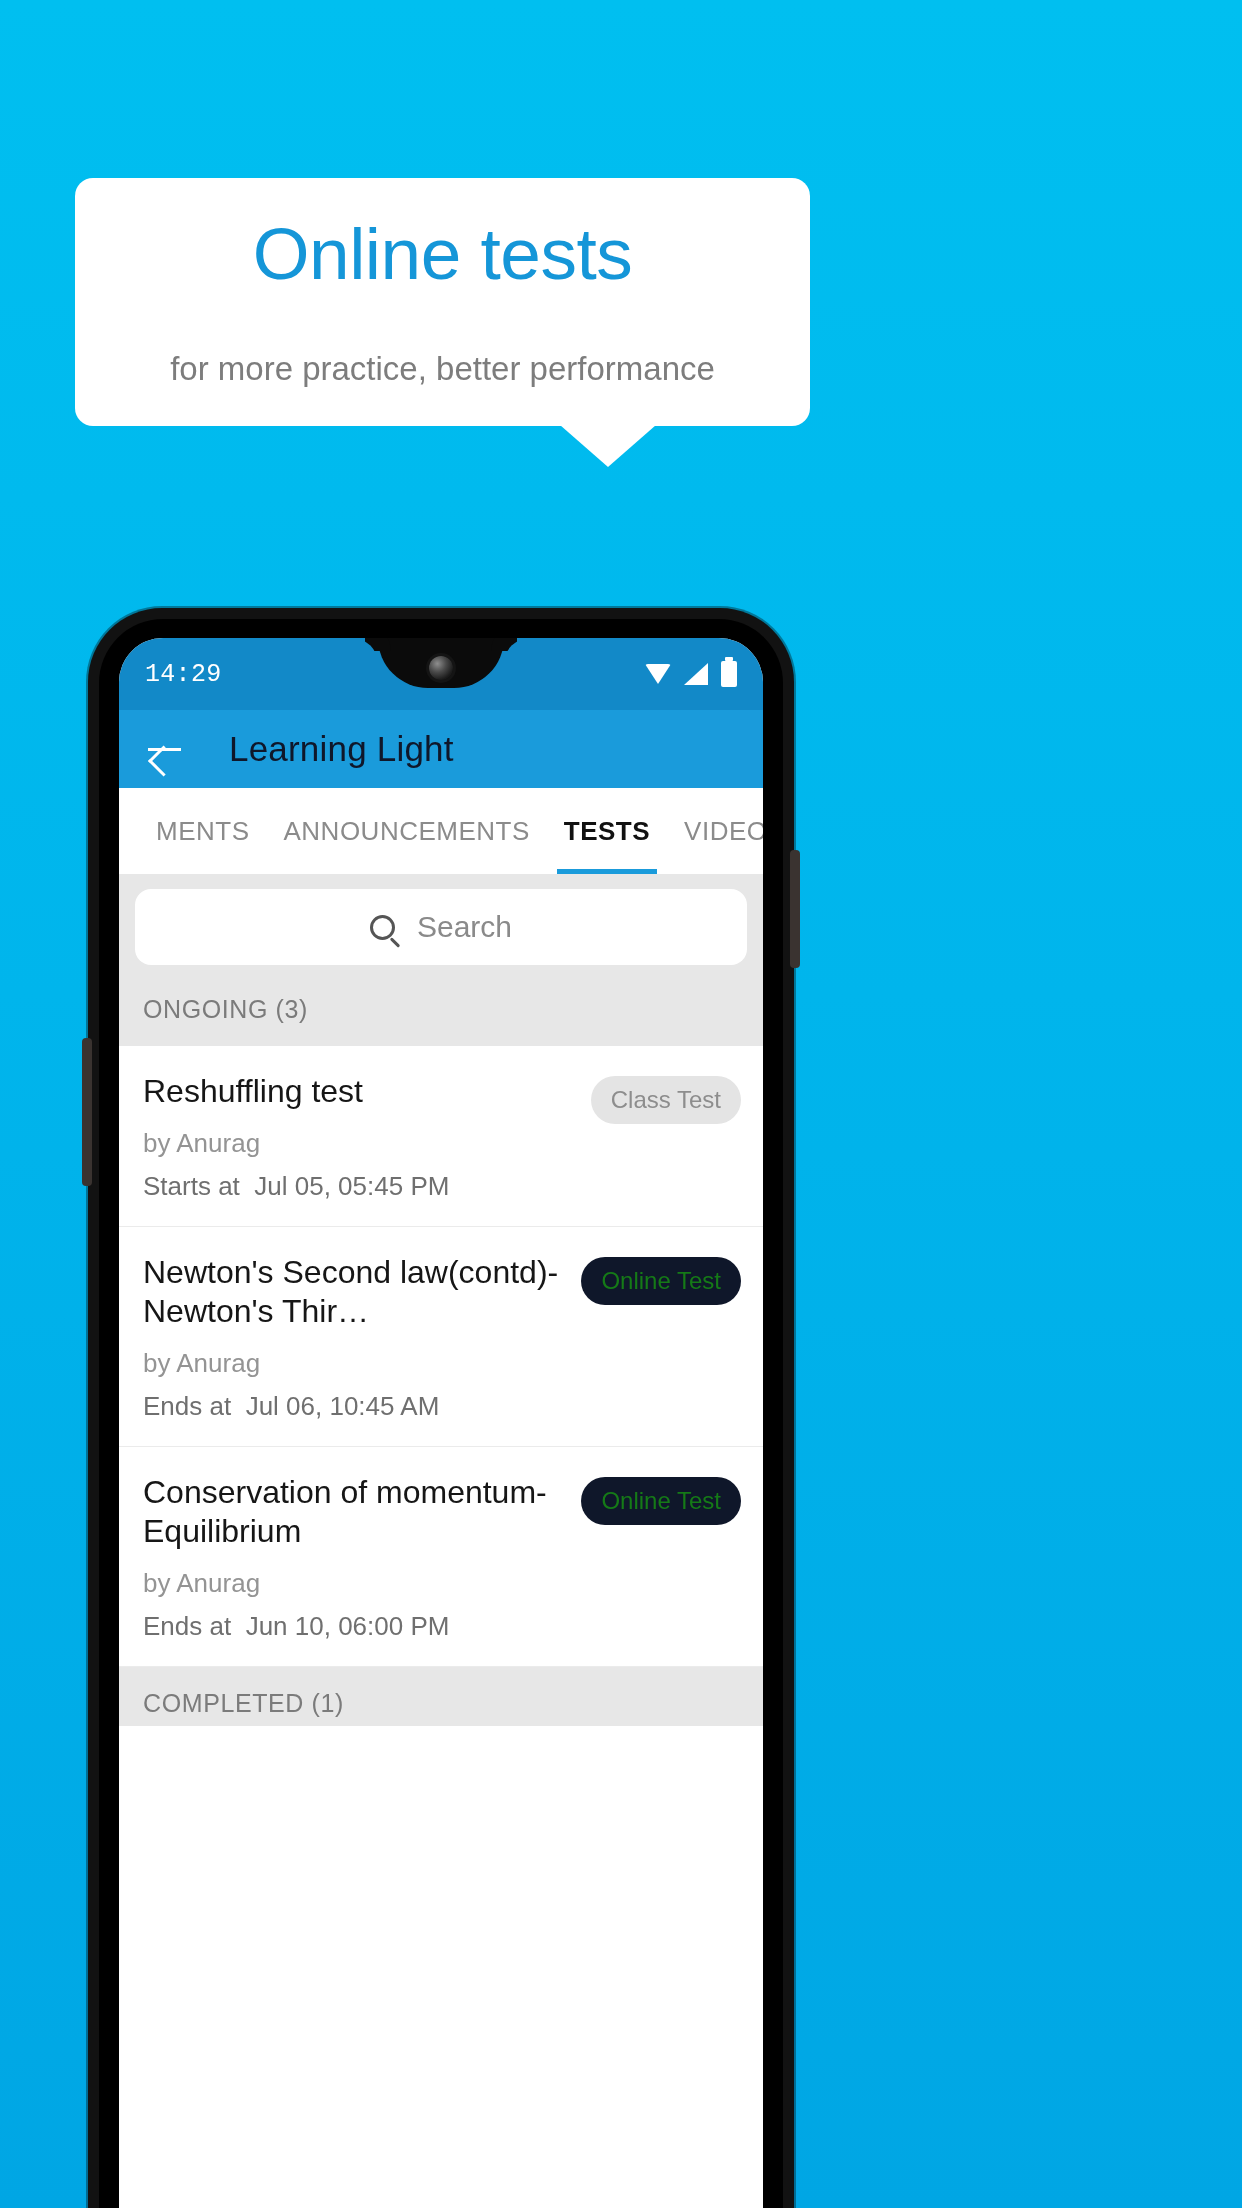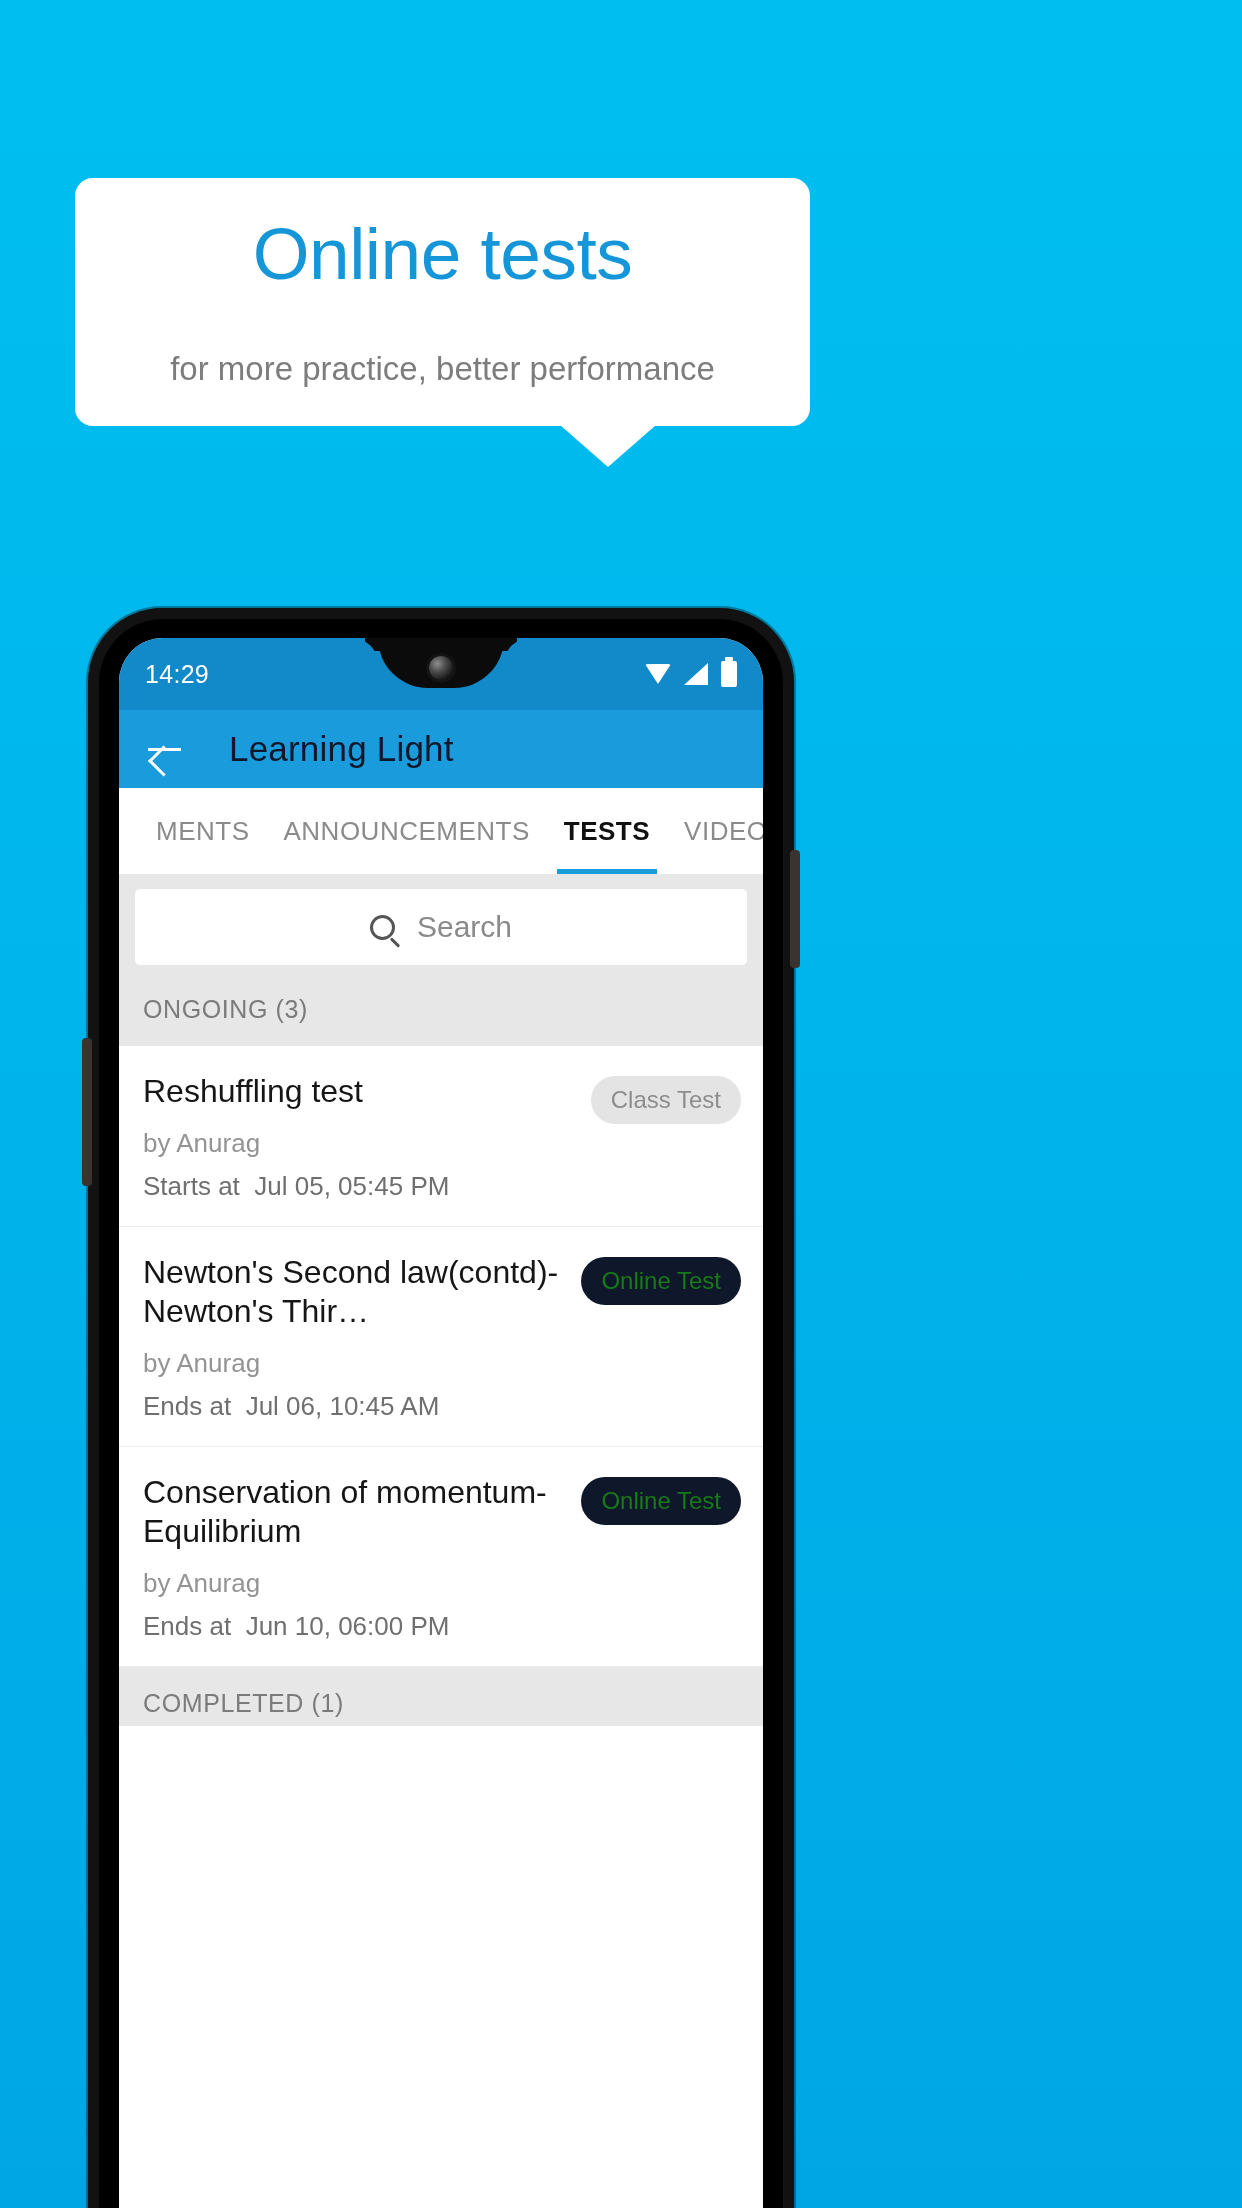--- a/index.html
+++ b/index.html
@@ -52,21 +52,21 @@
   
   .screen{
     position:absolute; left:31px; top:30px; width:644px; height:1590px;
     background:#ffffff; border-radius:44px 44px 0 0; overflow:hidden;
   }
 
   
   .statusbar{
     position:relative; height:72px; background:#1289C8;
     display:flex; align-items:center; justify-content:space-between;
-    padding:0 26px; color:#fff;
+    padding:0 26px; color:#fff;font-family:Liberation Mono, monospace;
   }
   .status-time{ font-size:25px; font-weight:500; letter-spacing:.3px; }
   .status-icons{ display:flex; align-items:center; gap:13px; }
   .ico-wifi{
     width:26px;height:20px; background:#fff;
     clip-path:polygon(0 0,100% 0,50% 100%);
     border-radius:3px 3px 0 0;
   }
   .ico-signal{
     width:24px;height:22px; background:#fff;
@@ -122,21 +122,21 @@
   }
   .tab.active{ color:#111; font-weight:700; }
   .tab.active::after{
     content:""; position:absolute; left:10px; right:10px; bottom:0; height:5px; background:#1A9BDB;
   }
 
   
   .content{ background:#e7e7e7; }
   .search-wrap{ padding:15px 16px 16px 16px; background:#e7e7e7; }
   .search-box{
-    height:76px; background:#fff; border-radius:5px;
+    height:76px; background:#fff; border-radius:16px;
     display:flex; align-items:center; justify-content:center; gap:22px;
   }
   .ico-search{
     width:25px;height:25px;border:3px solid #555;border-radius:50%;position:relative;flex:0 0 auto;
   }
   .ico-search::after{
     content:"";position:absolute;right:-9px;bottom:-7px;width:12px;height:3px;background:#555;
     transform:rotate(45deg);border-radius:2px;
   }
   .search-placeholder{ font-size:30px; color:#8a8a8a; }

